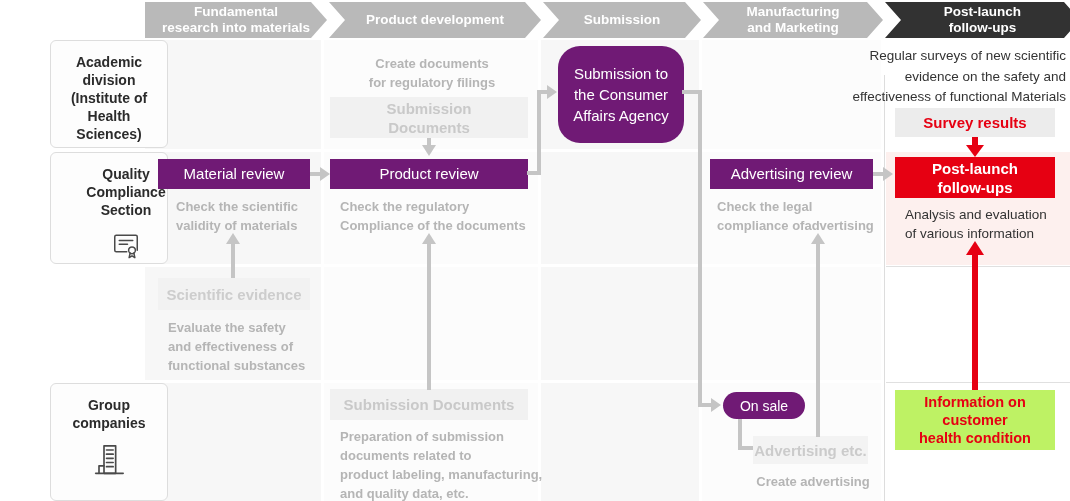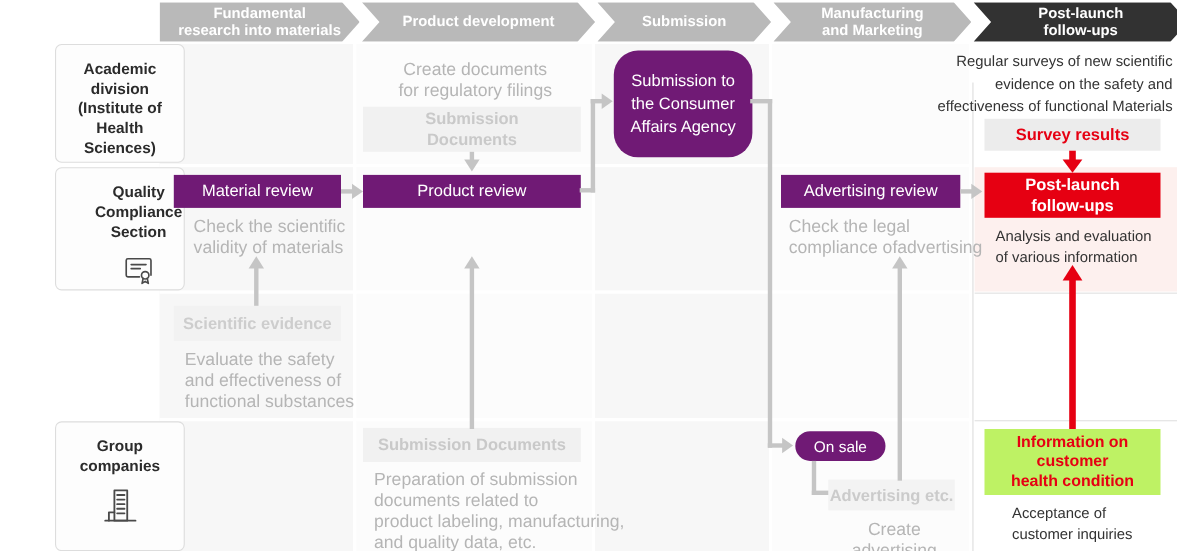--- a/index.html
+++ b/index.html
@@ -31,21 +31,21 @@
             display:flex;align-items:center;justify-content:center;text-align:center;line-height:18px;}
   .box-light{position:absolute;background:#f1f1f1;color:#c9c9c9;font-weight:bold;font-size:15px;
             display:flex;align-items:center;justify-content:center;text-align:center;line-height:19px;}
   .box-red{position:absolute;background:#e60012;color:#fff;font-weight:bold;font-size:15px;
             display:flex;align-items:center;justify-content:center;text-align:center;line-height:19px;}
   .box-redtext{position:absolute;background:#bef264;color:#e60012;font-weight:bold;
             display:flex;align-items:center;justify-content:center;text-align:center;}
   .rounded{border-radius:22px;}
   .pill{border-radius:14px;}
 
-  .desc{position:absolute;font-size:16px;line-height:19px;color:#b5b5b5;}
+  .desc{position:absolute;font-size:13px;line-height:19px;color:#b5b5b5;font-weight:bold;}
   .desc-dark{position:absolute;font-size:13.5px;line-height:19px;color:#333;}
 
   
   .ln{position:absolute;background:#c5c5c5;}
   .ln-red{position:absolute;background:#e60012;}
   .ar{position:absolute;width:0;height:0;}
   .ar-right{border-top:7px solid transparent;border-bottom:7px solid transparent;border-left:10px solid #c5c5c5;}
   .ar-up{border-left:7px solid transparent;border-right:7px solid transparent;border-bottom:11px solid #c5c5c5;}
   .ar-down{border-left:7px solid transparent;border-right:7px solid transparent;border-top:11px solid #c5c5c5;}
   .ar-up-red{border-left:9px solid transparent;border-right:9px solid transparent;border-bottom:14px solid #e60012;}
@@ -117,20 +117,22 @@
 Affairs Agency</div>
   <div class="desc-dark pre" style="left:846px;top:46px;width:220px;text-align:right;line-height:20.5px;">Regular surveys of new scientific
 evidence on the safety and
 effectiveness of functional Materials</div>
   <div class="box-redtext" style="left:895px;top:108px;width:160px;height:29px;font-size:15px;background:#ececec;">Survey results</div>
 
   <div class="box-gray" style="left:158px;top:159px;width:152px;height:30px;">Material review</div>
   <div class="desc pre" style="left:176px;top:197px;">Check the scientific
 validity of materials</div>
   <div class="box-gray" style="left:330px;top:159px;width:198px;height:30px;">Product review</div>
+  <div class="desc pre" style="left:340px;top:197px;">Check the regulatory
+Compliance of the documents</div>
   <div class="box-gray" style="left:710px;top:159px;width:163px;height:30px;">Advertising review</div>
   <div class="desc pre" style="left:717px;top:197px;">Check the legal
 compliance ofadvertising</div>
   <div class="box-red pre" style="left:895px;top:157px;width:160px;height:41px;">Post-launch
 follow-ups</div>
   <div class="desc-dark pre" style="left:905px;top:205px;">Analysis and evaluation
 of various information</div>
 
   <div class="box-light" style="left:158px;top:278px;width:152px;height:32px;background:#f2f2f2;color:#cdcdcd;">Scientific evidence</div>
   <div class="desc pre" style="left:168px;top:318px;">Evaluate the safety
@@ -141,22 +143,20 @@
   <div class="desc pre" style="left:340px;top:427px;">Preparation of submission
 documents related to
 product labeling, manufacturing,
 and quality data, etc.</div>
   <div class="box-gray pill" style="left:723px;top:392px;width:82px;height:27px;font-size:14px;">On sale</div>
   <div class="box-light" style="left:753px;top:436px;width:115px;height:28px;background:#f3f3f3;color:#cbcbcb;">Advertising etc.</div>
   <div class="desc" style="left:753px;top:472px;width:120px;text-align:center;">Create advertising</div>
   <div class="box-redtext pre" style="left:895px;top:390px;width:160px;height:60px;font-size:14.5px;line-height:18px;">Information on
 customer
 health condition</div>
-  <div class="desc-dark pre" style="left:920px;top:457px;">Acceptance of
-customer inquiries</div>
 
   <div class="ln" style="left:310px;top:172px;width:12px;height:4px;"></div>
   <div class="ar ar-right" style="left:320px;top:167px;"></div>
 
   <div class="ln" style="left:873px;top:172px;width:11px;height:4px;"></div>
   <div class="ar ar-right" style="left:883px;top:167px;"></div>
 
   <div class="ln" style="left:427px;top:138px;width:4px;height:8px;"></div>
   <div class="ar ar-down" style="left:422px;top:145px;"></div>
 

